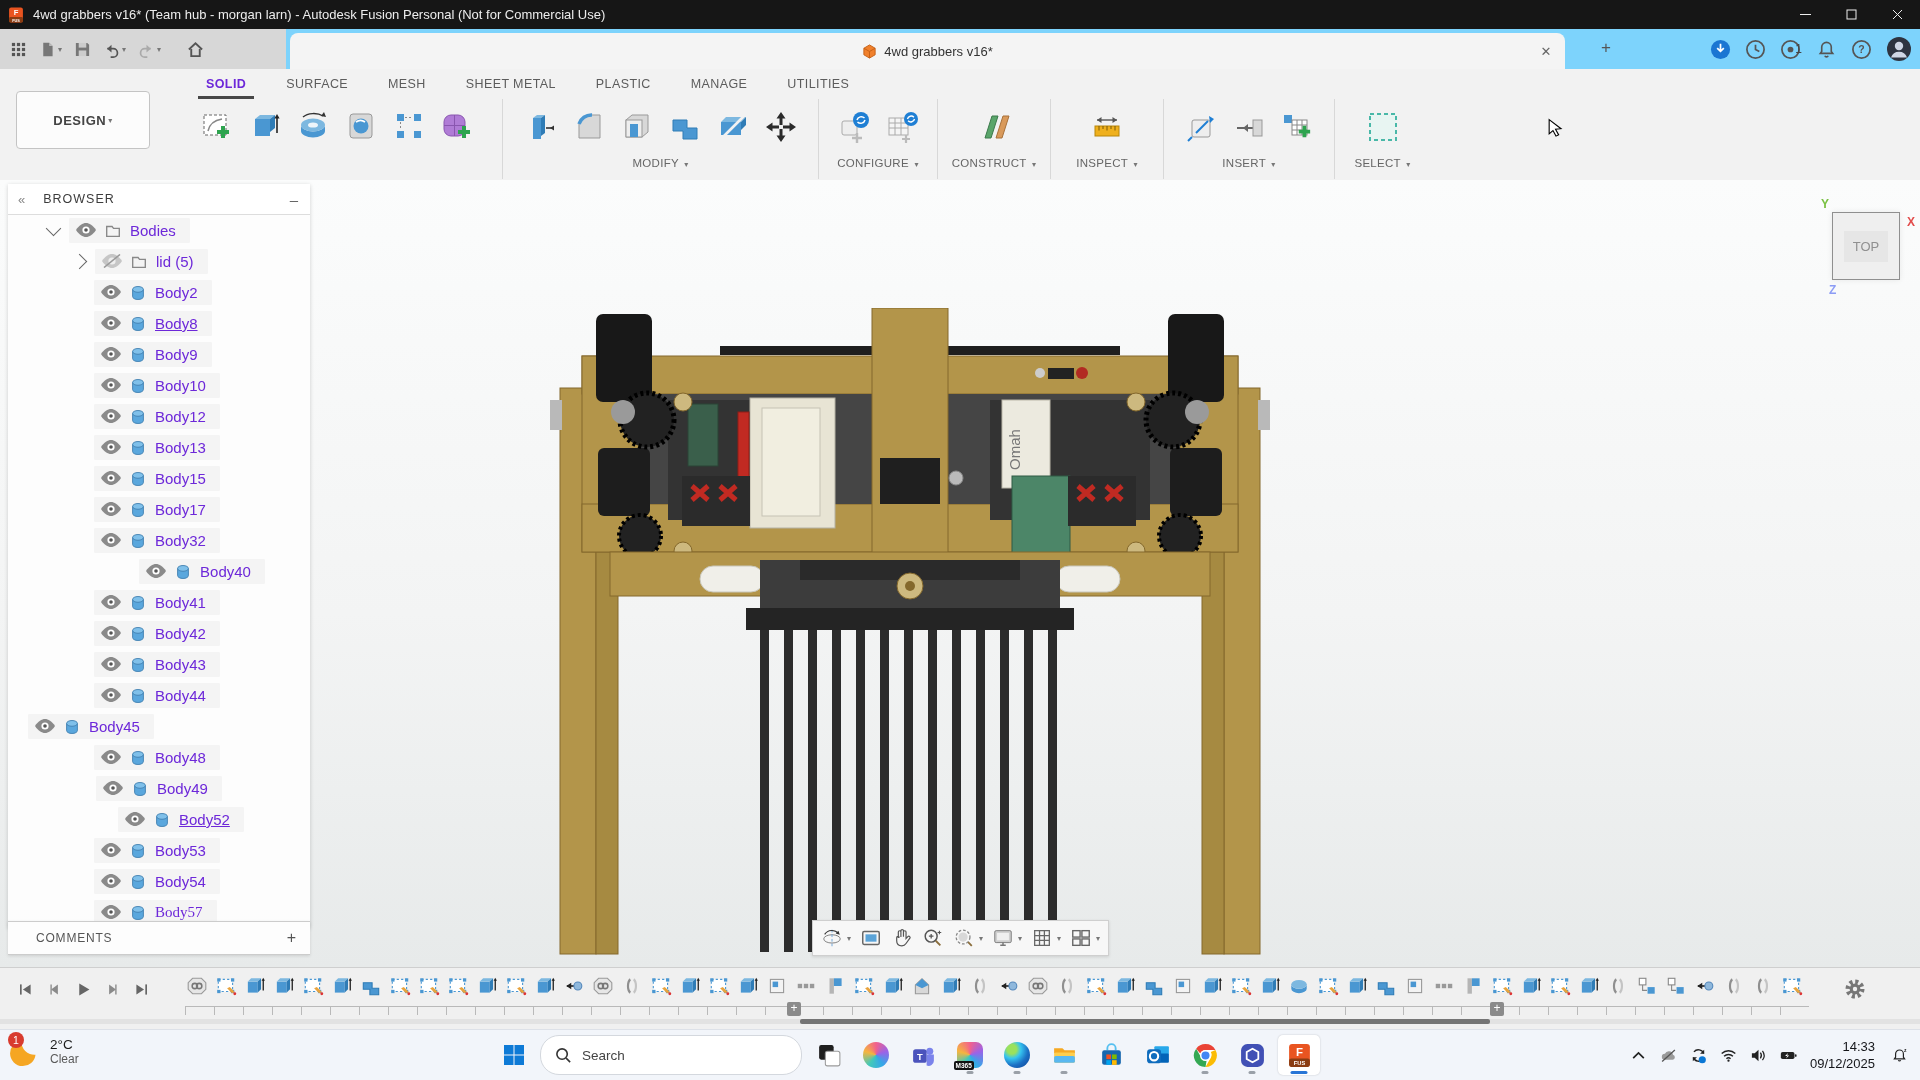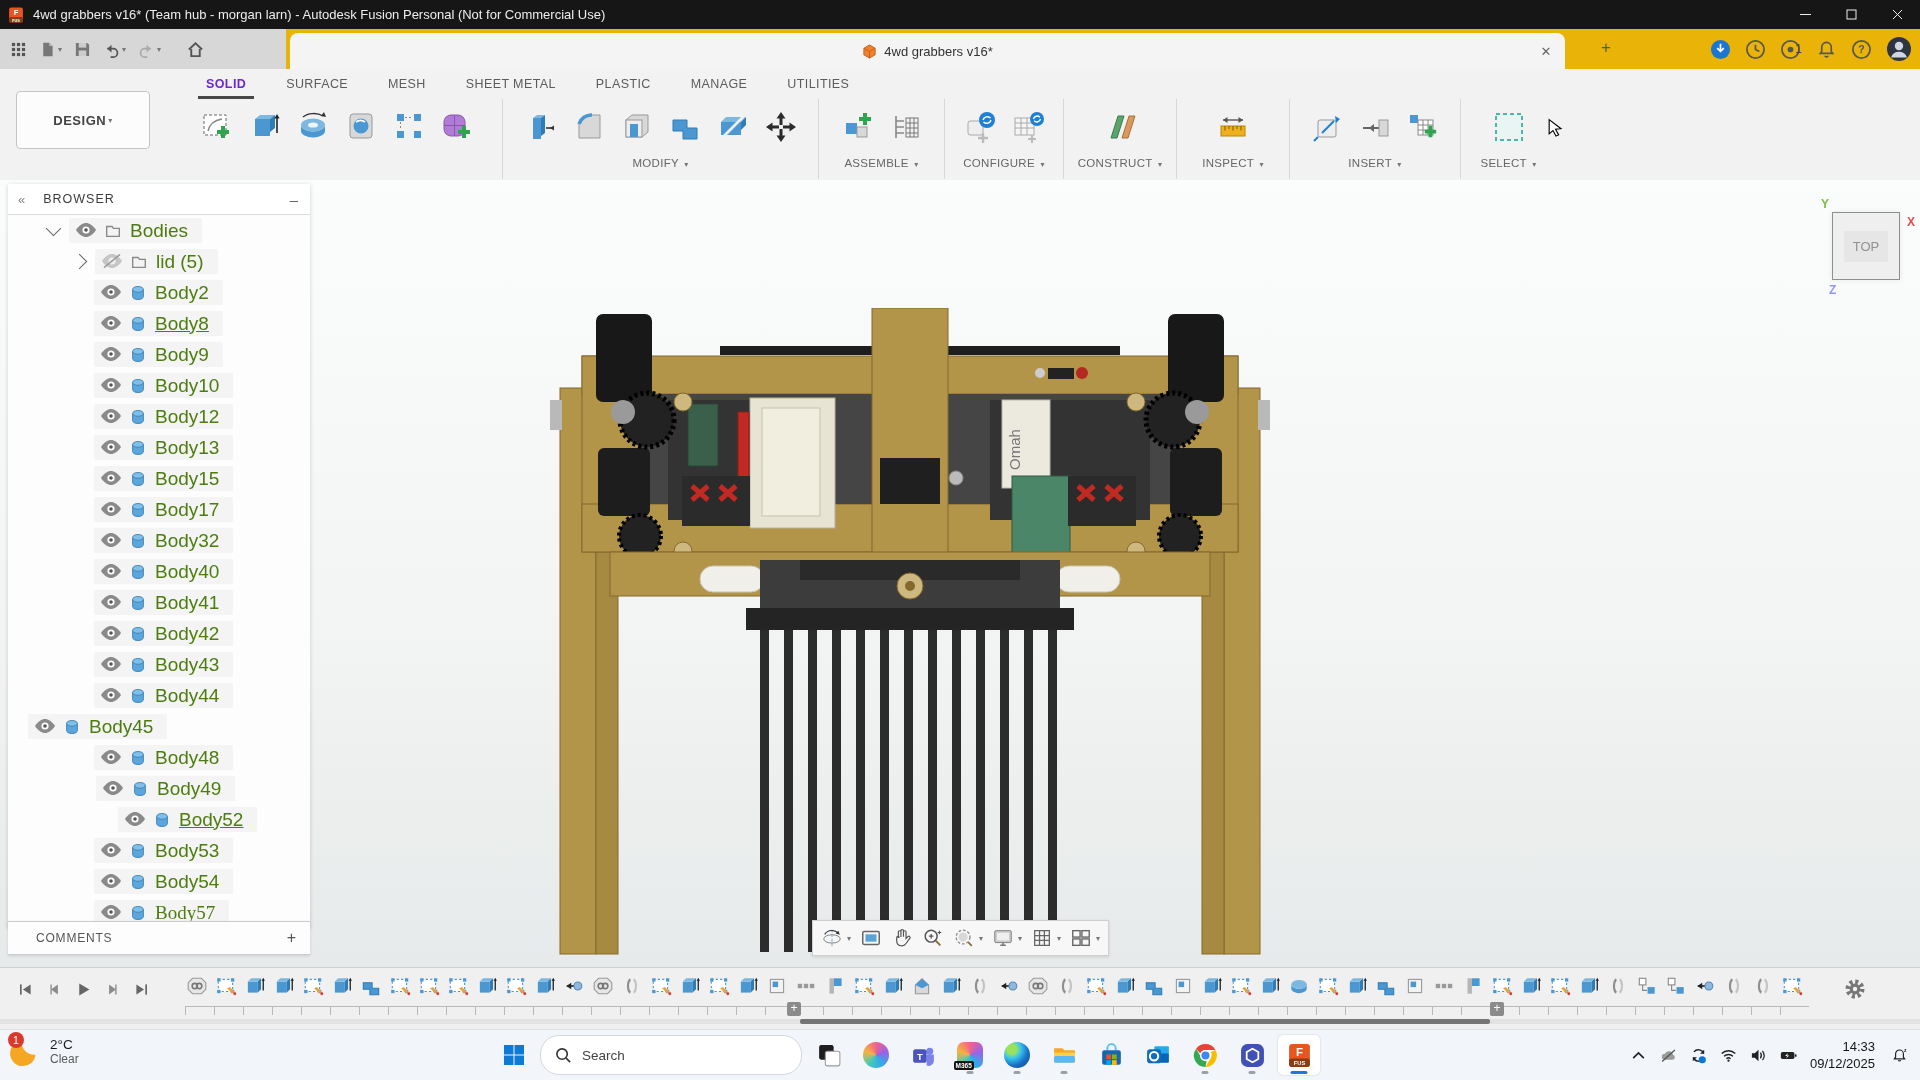--- a/index.html
+++ b/index.html
@@ -11,21 +11,21 @@
     display:flex;align-items:center;color:#ededed;font-size:13px;}
   #titlebar .appico{width:18px;height:18px;margin:0 8px 0 7px}
   #win-controls{margin-left:auto;display:flex;height:100%}
   .winbtn{width:46px;height:100%;display:flex;align-items:center;justify-content:center;color:#e8e8e8}
   
   #qatrow{position:absolute;left:0;top:29px;width:1920px;height:40px;background:#d7d7d7;}
   #qat-icons{position:absolute;left:6px;top:0;height:40px;display:flex;align-items:center;gap:4px}
   .qbtn{display:flex;align-items:center;padding:4px;border-radius:3px}
   .qbtn svg{width:17px;height:17px}
   .caret{font-size:8px;color:#777;margin-left:2px}
-  #tabstrip{position:absolute;left:286px;top:0;right:0;height:40px;background:#eab308;text-align:center;}
+  #tabstrip{position:absolute;left:286px;top:0;right:0;height:40px;background:#7dd3fc;text-align:center;}
   #doctab{position:absolute;left:4px;top:4px;width:1275px;height:36px;background:#f4f4f4;
     border-radius:8px 8px 0 0;display:flex;align-items:center;justify-content:center;font-size:13px;color:#333}
   #doctab .cubeico{width:15px;height:15px;margin-right:7px}
   #doctab-close{position:absolute;right:10px;top:9px;width:18px;height:18px;color:#666;
     display:flex;align-items:center;justify-content:center;font-size:13px}
   #newtab{position:absolute;left:1310px;top:9px;width:20px;height:20px;color:#555;font-size:17px;
     display:flex;align-items:center;justify-content:center}
   #appbar-right{position:absolute;right:8px;top:0;height:40px;display:flex;align-items:center;gap:14px}
   #appbar-right .abico{width:21px;height:21px}
   #notif-count{font-size:12px;color:#444;margin-left:-9px}
@@ -65,21 +65,21 @@
     display:flex;align-items:center;padding:0 8px;gap:9px;box-shadow:0 1px 3px rgba(0,0,0,.12)}
   .navbtn{display:flex;align-items:center;gap:2px}
   .navbtn svg{width:22px;height:22px}
   
   #browser{position:absolute;left:8px;top:4px;width:302px;background:rgba(253,253,253,.96);
     box-shadow:0 1px 4px rgba(0,0,0,.18)}
   #browser-header{height:30px;display:flex;align-items:center;border-bottom:1px solid #ddd;background:#fff}
   #browser-collapse{color:#888;font-size:13px;margin-left:10px}
   #browser-title{font-size:12.5px;color:#3c3c3c;letter-spacing:1px;margin-left:18px}
   #browser-min{margin-left:auto;margin-right:12px;color:#666;font-size:15px}
-  .brow{height:31px;display:flex;align-items:center;font-size:19px;color:#4d7c0f}
+  .brow{height:31px;display:flex;align-items:center;font-size:15px;color:#6d28d9}
   .brow .chev{width:10px;height:10px;border-right:1.6px solid #666;border-bottom:1.6px solid #666;margin-right:10px}
   .chev.open{transform:rotate(45deg);margin-top:-4px}
   .chev.closed{transform:rotate(-45deg)}
   .brow .strip{display:flex;align-items:center;background:#f4f4f4;height:25px;padding:0 14px 0 6px;border-radius:1px}
   .brow .oico{width:22px;height:15px;margin-right:7px}
   .brow .tico{width:18px;height:18px;margin-right:8px}
   
   #comments{position:absolute;left:8px;top:741px;width:302px;height:32px;background:#fdfdfd;
     border-top:1px solid #ccc;border-bottom:1px solid #ccc;display:flex;align-items:center;
     box-shadow:0 1px 3px rgba(0,0,0,.12)}
@@ -385,39 +385,20 @@
             </svg>
           </div>
           <div class="ribtn">
             <svg viewBox="0 0 36 36">
               <path d="M18 3l4.5 6.5h-3V16h-3V9.5h-3zM18 33l4.5-6.5h-3V20h-3v6.5h-3zM3 18l6.5-4.5v3H16v3H9.5v3zM33 18l-6.5-4.5v3H20v3h6.5v3z" fill="#2b2b2b"></path>
             </svg>
           </div>
         </div>
         <div class="rlabel"><span>MODIFY</span> <span class="caret">▾</span></div>
       </div>
-      <div class="rgroup" style="width: 125px;">
-        <div class="ricons">
-          <div class="ribtn">
-            <svg viewBox="0 0 36 36">
-              <rect x="6" y="14" width="11" height="11" fill="#4a97d2"></rect>
-              <rect x="17" y="18" width="10" height="10" fill="#d8d8d8" stroke="#999"></rect>
-              <path d="M21 9h4V5h4v4h4v4h-4v4h-4v-4h-4z" fill="#2ea44f" transform="translate(-2,-1)"></path>
-            </svg>
-          </div>
-          <div class="ribtn">
-            <svg viewBox="0 0 36 36">
-              <path d="M8 7v22M8 12h8M8 18h8M8 24h8" stroke="#888" fill="none" stroke-width="1.6"></path>
-              <rect x="18" y="9" width="12" height="19" fill="#f2f2f2" stroke="#777"></rect>
-              <path d="M18 14h12M18 19h12M18 24h12M22 9v19M26 9v19" stroke="#777"></path>
-            </svg>
-          </div>
-        </div>
-        <div class="rlabel"><span>ASSEMBLE</span> <span class="caret">▾</span></div>
-      </div>
       <div class="rgroup" style="width: 118px;">
         <div class="ricons">
           <div class="ribtn">
             <svg viewBox="0 0 36 36">
               <rect x="6" y="12" width="15" height="14" rx="2" fill="#eee" stroke="#aaa"></rect>
               <circle cx="25" cy="11" r="8" fill="#1f7fd4"></circle>
               <path d="M21 11a4.5 4.5 0 0 1 7.5-2M29 11a4.5 4.5 0 0 1-7.5 2" stroke="#fff" fill="none" stroke-width="1.5"></path>
               <path d="M16 29h10M21 24v10" stroke="#bbb" stroke-width="2.4"></path>
             </svg>
           </div>
@@ -862,21 +843,21 @@
             </div>
             <div class="tico">
               <svg viewBox="0 0 20 20">
                 <path d="M4 6v8a6 3.2 0 0 0 12 0V6" fill="#5aa7dd" stroke="#3f7fb0"></path>
                 <ellipse cx="10" cy="6" rx="6" ry="3.2" fill="#7fc0ea" stroke="#3f7fb0"></ellipse>
               </svg>
             </div>
             <div>Body32</div>
           </div>
         </div>
-        <div class="brow" style="padding-left: 66px;">
+        <div class="brow" style="padding-left: 66px; justify-content: center;">
           <div style="width: 20px;"></div>
           <div class="strip">
             <div class="oico">
               <svg viewBox="0 0 22 14">
                 <path d="M1 7C4 2.2 7.8 0 11 0s7 2.2 10 7c-3 4.8-6.8 7-10 7S4 11.8 1 7z" fill="#8a8a8a"></path>
                 <circle cx="11" cy="7" r="3.6" fill="#fff"></circle>
                 <circle cx="11" cy="7" r="1.8" fill="#555"></circle>
               </svg>
             </div>
             <div class="tico">

